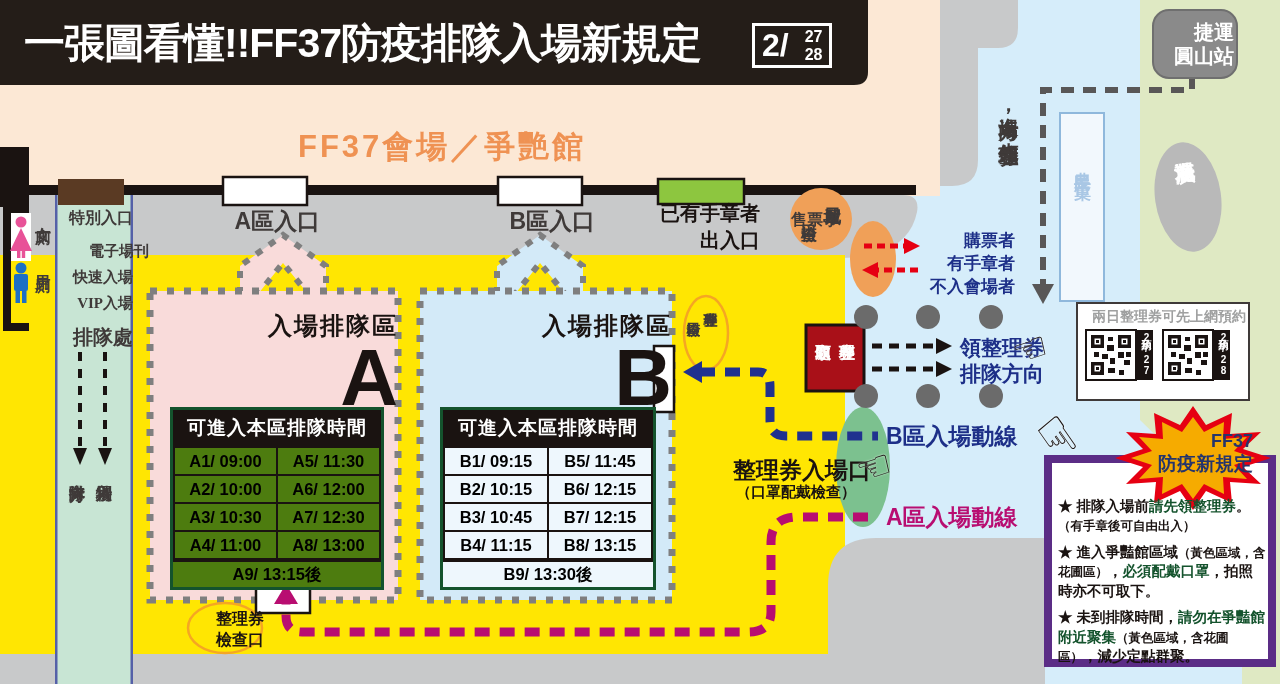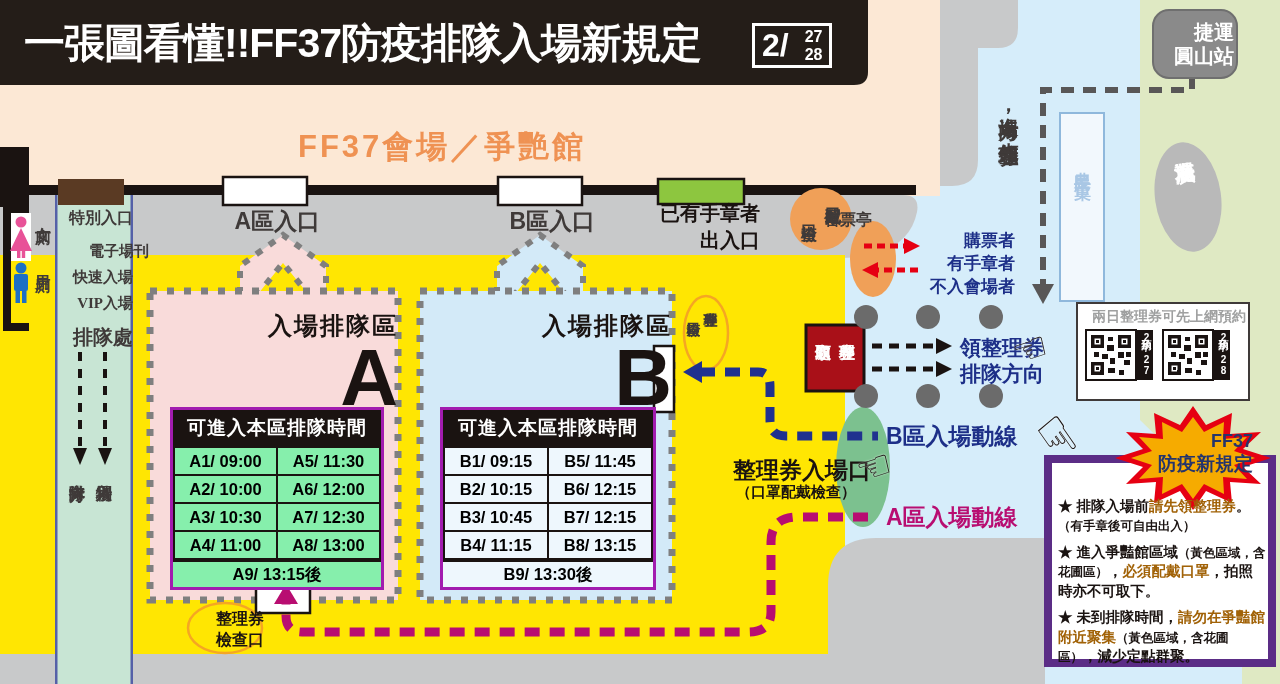--- a/index.html
+++ b/index.html
@@ -8,34 +8,34 @@
   .stage svg{position:absolute;left:0;top:0;z-index:1;}
   .t{position:absolute;z-index:2;color:#3f3a39;font-weight:bold;white-space:nowrap;}
   .v{writing-mode:vertical-rl;text-orientation:upright;}
   .ctr{text-align:right;}
   .banner-title{left:24px;top:16px;font-size:41px;color:#fff;letter-spacing:-1px;z-index:3;}
   .badge{position:absolute;left:752px;top:23px;z-index:3;border:3px solid #fff;color:#fff;
          display:flex;align-items:center;padding:1px 7px;font-weight:bold;}
   .badge .m{font-size:32px;}
   .badge .days{display:flex;flex-direction:column;font-size:16px;line-height:1.1;margin-left:16px;}
   .venue-label{left:298px;top:126px;font-size:31px;color:#ef9253;letter-spacing:3px;}
-  .qtable{position:absolute;z-index:2;border:3px solid #a21caf;background:#fff;}
+  .qtable{position:absolute;z-index:2;border:3px solid #14532d;background:#fff;}
   .qtable .hd{background:#1a1311;color:#fff;font-size:19px;font-weight:bold;text-align:center;
               line-height:36px;height:36px;letter-spacing:1px;}
   .qtable table{border-collapse:collapse;width:100%;}
   .qtable td{border:2px solid #1a1311;font-size:16.5px;font-weight:bold;text-align:center;
              height:24px;width:50%;}
   .qtable .lastrow{border-top:2px solid #1a1311;font-size:16.5px;font-weight:bold;
                    text-align:center;line-height:25px;height:25px;}
-  .qa-bg td,.qa-bg .lastrow{background:#86efac;}
+  .qa-bg td,.qa-bg .lastrow{background:#4d7c0f;}
   .qb-bg td,.qb-bg .lastrow{background:#eef7fd;}
   .rules-text{position:absolute;left:1058px;top:497px;width:208px;z-index:2;
               font-size:14.5px;font-weight:bold;color:#1a1311;line-height:1.34;white-space:normal;}
   .rules-text p{margin:0 0 7px 0;}
-  .rules-text .red{color:#a16207;margin-top:34px;}
+  .rules-text .red{color:#14532d;margin-top:34px;}
   .rules-text .sm{font-size:12.5px;}
   .cursor{position:absolute;z-index:3;color:#1a1311;font-family:"DejaVu Sans",sans-serif;
           text-shadow:0 0 2px #fff;}
 </style>
 </head>
 <body>
 
 <div class="stage">
 
 <svg width="1280" height="684" viewBox="0 0 1280 684">
@@ -192,21 +192,21 @@
 
 <div class="t ctr" style="left:1156px;top:20px;width:78px;font-size:20px;color:#fff;line-height:1.2;">
   <div>捷運</div>
   <div>圓山站</div>
 </div>
 
 <div class="t v" style="left:1176px;top:146px;height:108px;font-size:20px;color:#fff;transform:rotate(-8deg);">花海廣場</div>
 <div class="t v" style="left:1071px;top:158px;height:100px;font-size:17px;color:#a9c7e5;letter-spacing:4px;">農民市集</div>
 <div class="t v" style="left:996px;top:102px;height:210px;font-size:20px;letter-spacing:1px;">進場方向，先領整理券</div>
 
-<div class="t" style="left:791px;top:210px;font-size:16px;padding-left:33px;">售票亭</div>
+<div class="t" style="left:791px;top:210px;font-size:16px;">售票亭</div>
 
 <div class="t v" style="left:32px;top:214px;height:44px;font-size:16px;">女廁</div>
 <div class="t v" style="left:32px;top:262px;height:44px;font-size:16px;">男廁</div>
 
 <div class="t ctr" style="left:55px;top:208px;width:78px;font-size:16px;">特別入口</div>
 <div class="t ctr" style="left:55px;top:242px;width:94px;font-size:15px;font-family:'Liberation Serif',serif;">電子場刊</div>
 <div class="t ctr" style="left:55px;top:268px;width:78px;font-size:15px;font-family:'Liberation Serif',serif;">快速入場</div>
 <div class="t ctr" style="left:55px;top:294px;width:78px;font-size:15px;font-family:'Liberation Serif',serif;">VIP入場</div>
 <div class="t ctr" style="left:55px;top:316px;width:78px;font-size:20px;margin-top:8px;">排隊處</div>
 <div class="t v" style="left:66px;top:472px;height:96px;font-size:16px;">排隊方向</div>

